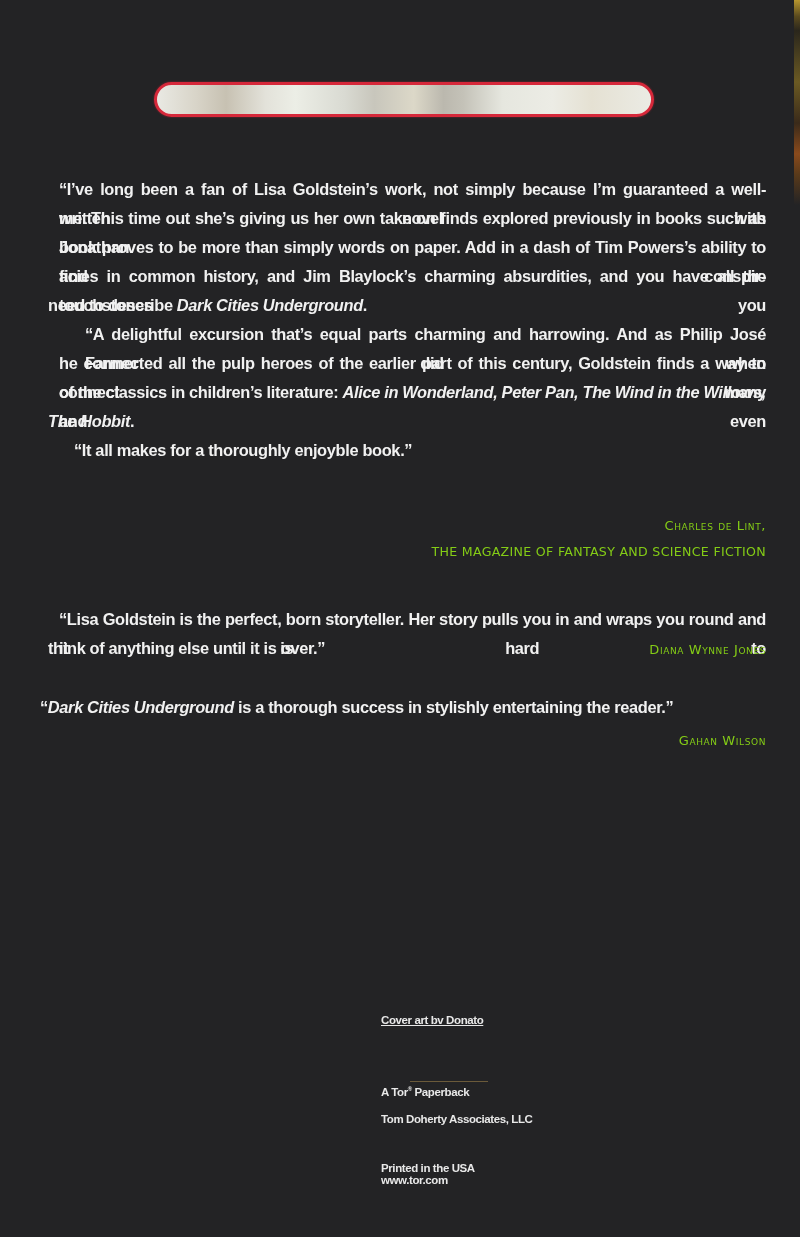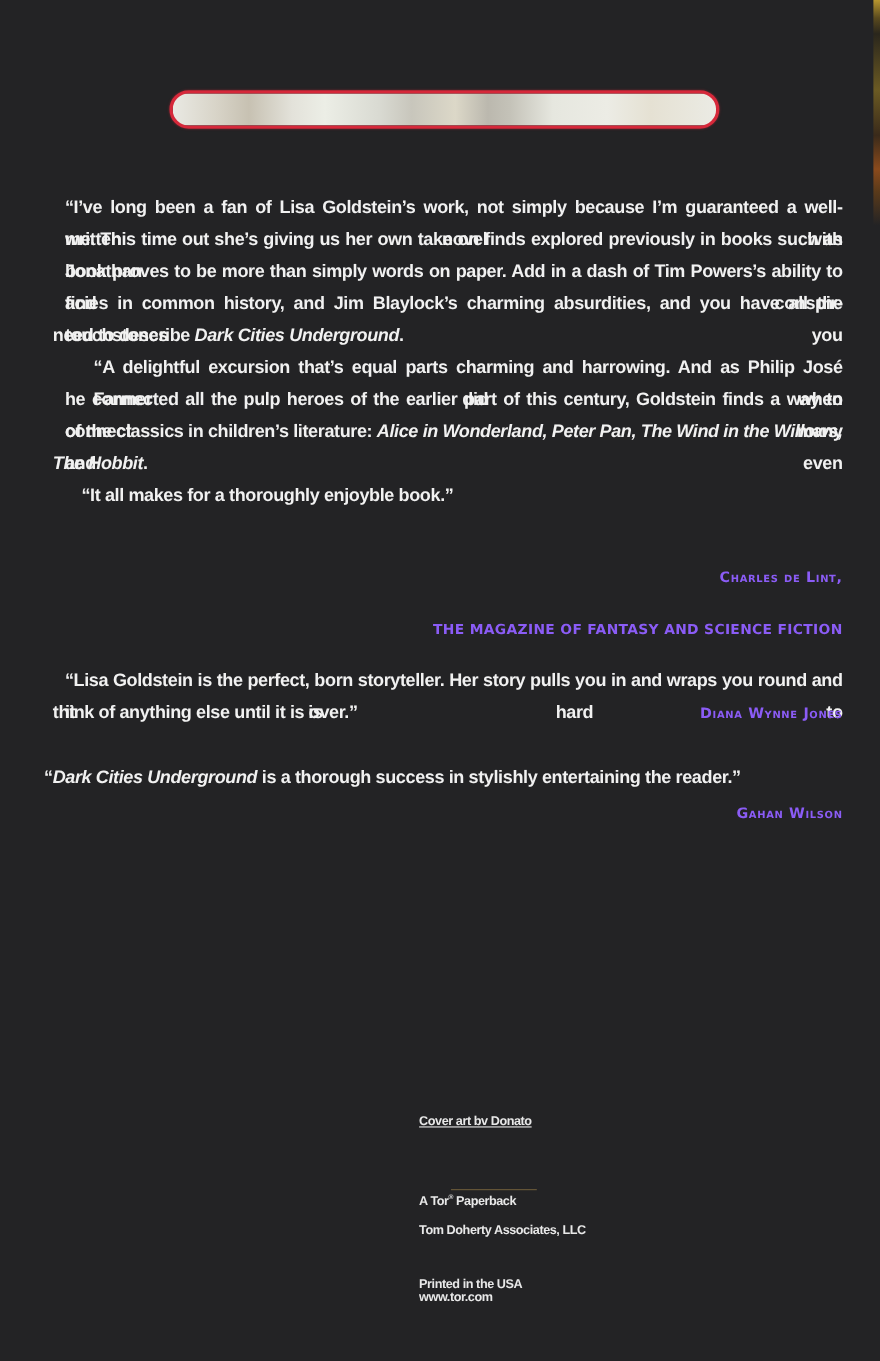--- a/index.html
+++ b/index.html
@@ -24,23 +24,23 @@
       font-size: 16.4px; line-height: 29px; letter-spacing: -0.35px;
       font-weight: bold; transform-origin: left top;
     }
     .line { display: block; white-space: nowrap; height: 29px; }
     .line.justify { text-align: justify; text-align-last: justify; white-space: normal; margin-left: 11px; }
     .hang { margin-left: -8px; }
     .indent { padding-left: 26px; }
     em { font-style: italic; }
     .attrib {
       position: absolute; right: 34px;
-      font-family: "DejaVu Sans", sans-serif; font-weight: bold;
+      font-family: "DejaVu Sans", sans-serif; font-weight: normal;
       font-variant: small-caps; font-size: 13px; letter-spacing: 0.6px;
-      white-space: nowrap; color: #8b5cf6;
+      white-space: nowrap; color: #84cc16;
     }
     .attrib.caps { font-variant: normal; font-size: 12.6px; letter-spacing: 0.3px; }
     .credit {
       position: absolute; left: 381px; font-size: 11.5px; font-weight: bold;
       letter-spacing: -0.4px; color: #e8e8e8; white-space: nowrap; text-decoration: underline;
     }
     .pub-line { position: absolute; left: 381px; font-size: 11.5px; font-weight: bold; letter-spacing: -0.4px; color: #e8e8e8; white-space: nowrap; }
     sup { font-size: 6px; vertical-align: super; }
     .pub-rule { position: absolute; left: 410px; top: 1081px; width: 78px; height: 1px; background: #6b5a3a; }
   </style>
@@ -58,21 +58,21 @@
   <span class="line justify">acies in common history, and Jim Blaylock’s charming absurdities, and you have all the touchstones you</span>
   <span class="line"><span>need to describe </span><em>Dark Cities Underground</em><span>.</span></span>
   <span class="line justify indent">“A delightful excursion that’s equal parts charming and harrowing. And as Philip José Farmer did when</span>
   <span class="line justify">he connected all the pulp heroes of the earlier part of this century, Goldstein finds a way to connect many</span>
   <span class="line justify"><span>of the classics in children’s literature: </span><em>Alice in Wonderland, Peter Pan, The Wind in the Willows,</em><span> and even</span></span>
   <span class="line"><em>The Hobbit</em><span>.</span></span>
   <span class="line indent">“It all makes for a thoroughly enjoyble book.”</span>
 </div>
 
 <div class="attrib" style="top:518px;">Charles de Lint,</div>
-<div class="attrib caps" style="top:564px;text-align:right;">THE MAGAZINE OF FANTASY AND SCIENCE FICTION</div>
+<div class="attrib caps" style="top:544px;text-align:right;">THE MAGAZINE OF FANTASY AND SCIENCE FICTION</div>
 
 <div class="text-block" style="top:605px;">
   <span class="line justify hang">“Lisa Goldstein is the perfect, born storyteller. Her story pulls you in and wraps you round and it is hard to</span>
   <span class="line">think of anything else until it is over.”</span>
 </div>
 <div class="attrib" style="top:642px;">Diana Wynne Jones</div>
 
 <div class="text-block" style="top:693px;">
   <span class="line hang"><span>“</span><em>Dark Cities Underground</em><span> is a thorough success in stylishly entertaining the reader.”</span></span>
 </div>

